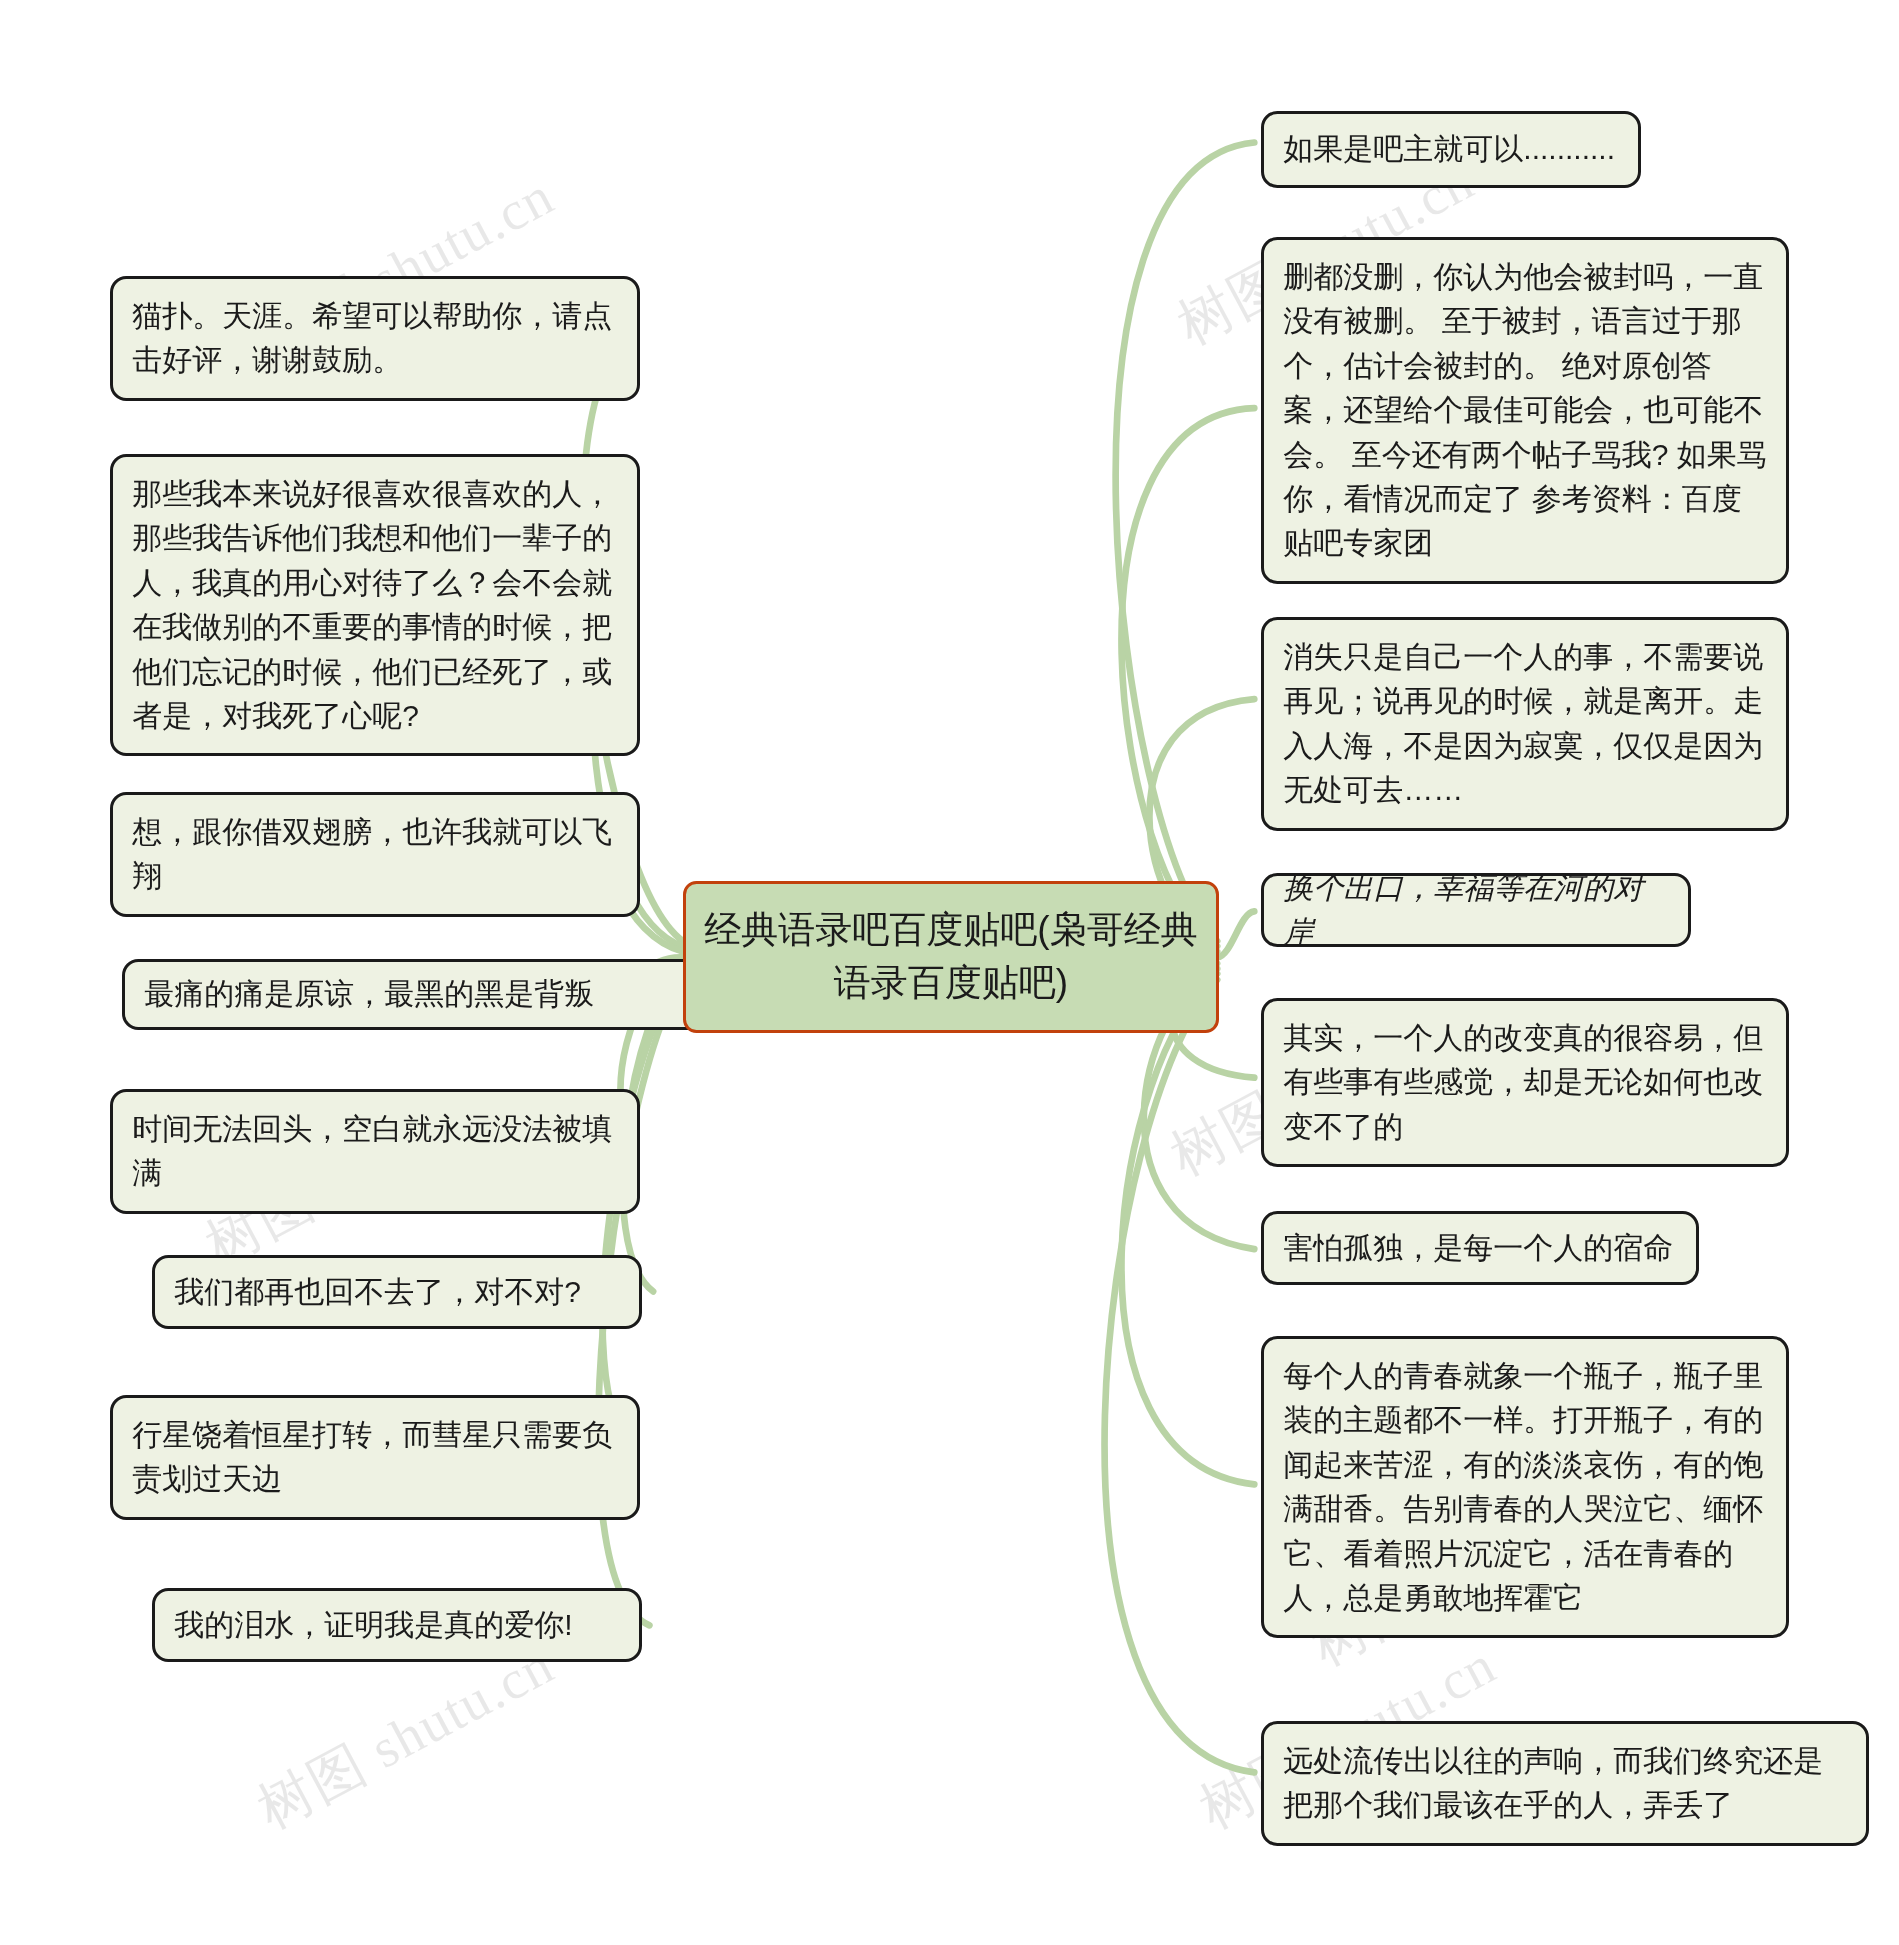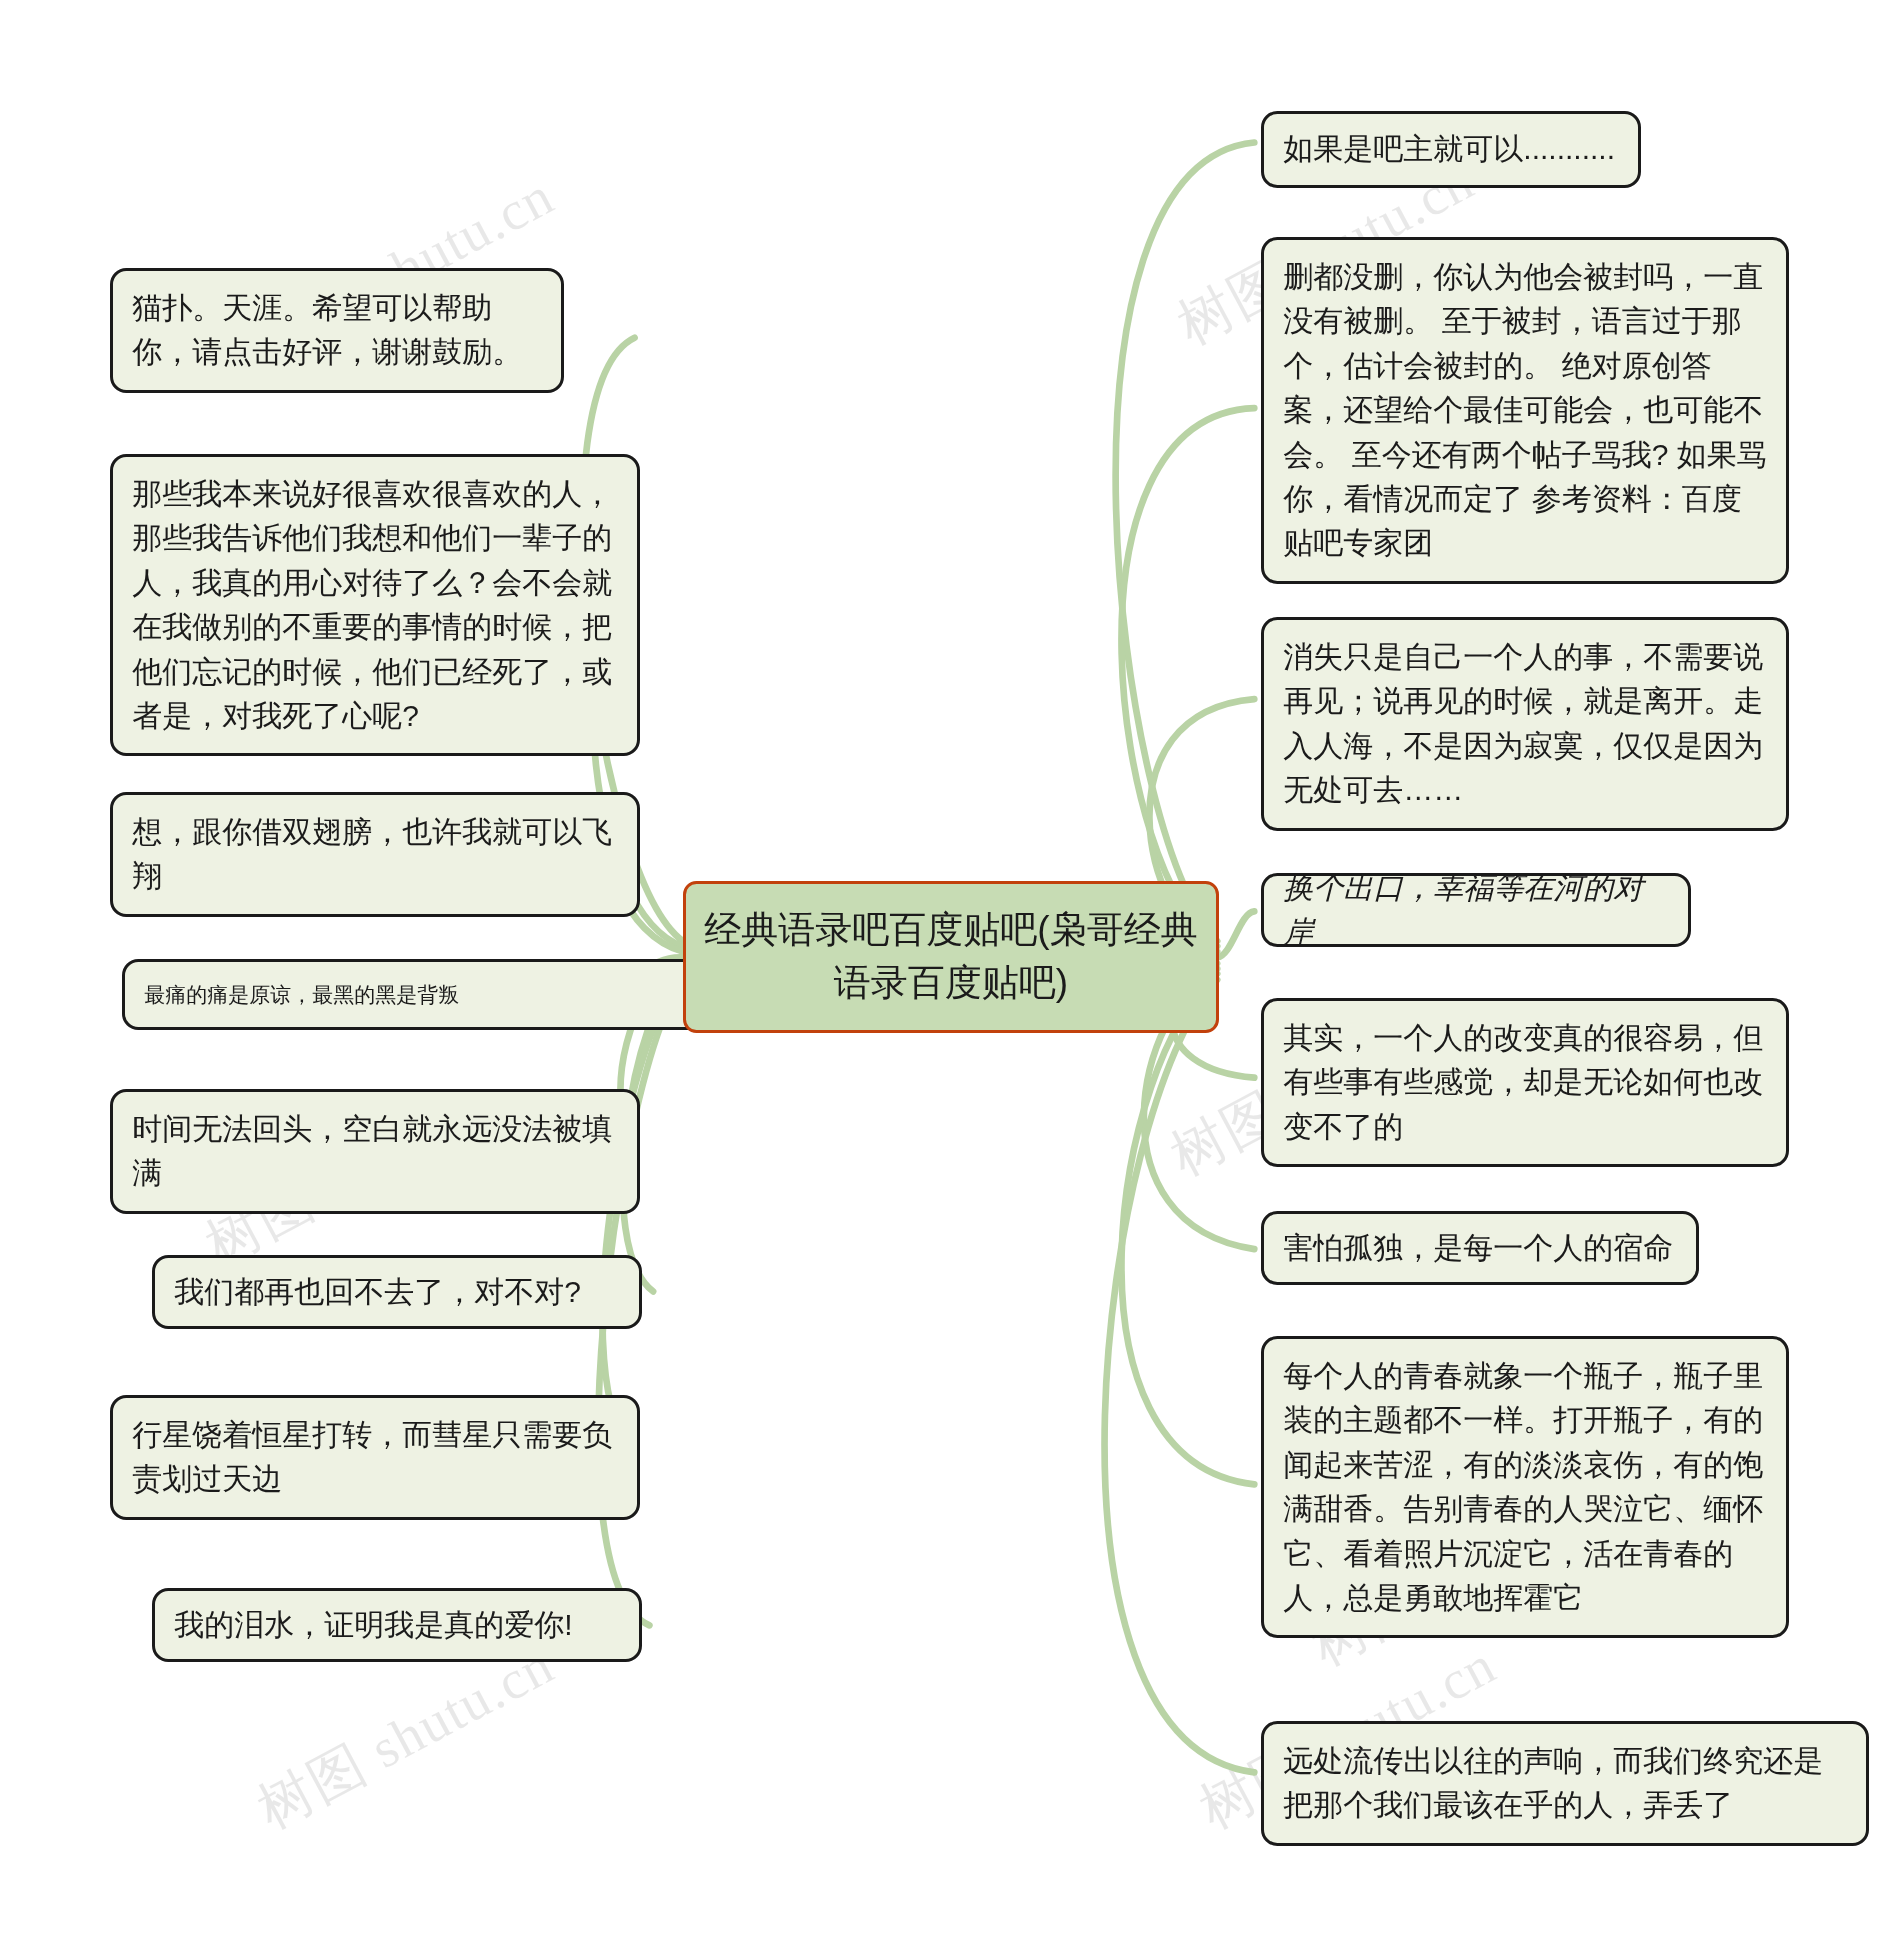--- a/index.html
+++ b/index.html
@@ -97,27 +97,27 @@
       <path d="M1640,1275 C1500,1180 1420,560 1690,550"></path>
       <path d="M1640,1282 C1540,1240 1480,960 1690,942"></path>
       <path d="M1640,1290 C1660,1288 1670,1230 1690,1228"></path>
       <path d="M1640,1298 C1560,1320 1540,1440 1690,1452"></path>
       <path d="M1640,1305 C1530,1360 1470,1650 1690,1683"></path>
       <path d="M1640,1312 C1500,1430 1420,1970 1690,2000"></path>
       <path d="M1640,1320 C1480,1500 1380,2350 1690,2388"></path>
     </g>
   </svg>
 
-  <div class="node" style="left:110px;top:268px;width:454px;">猫扑。天涯。希望可以帮助你，请点击好评，谢谢鼓励。</div>
+  <div class="node" style="left:110px;top:276px;width:530px;">猫扑。天涯。希望可以帮助你，请点击好评，谢谢鼓励。</div>
 
   <div class="node" style="left:110px;top:454px;width:530px;">那些我本来说好很喜欢很喜欢的人，那些我告诉他们我想和他们一辈子的人，我真的用心对待了么？会不会就在我做别的不重要的事情的时候，把他们忘记的时候，他们已经死了，或者是，对我死了心呢?</div>
 
   <div class="node" style="left:110px;top:792px;width:530px;">想，跟你借双翅膀，也许我就可以飞翔</div>
 
-  <div class="node single" style="left:122px;top:959px;width:623px;height:71px;font-size:21px;">最痛的痛是原谅，最黑的黑是背叛</div>
+  <div class="node single" style="left:122px;top:959px;width:623px;height:71px;font-size:30px;">最痛的痛是原谅，最黑的黑是背叛</div>
 
   <div class="node" style="left:110px;top:1089px;width:530px;">时间无法回头，空白就永远没法被填满</div>
 
   <div class="node single" style="left:152px;top:1255px;width:490px;height:74px;">我们都再也回不去了，对不对?</div>
 
   <div class="node" style="left:110px;top:1395px;width:530px;">行星饶着恒星打转，而彗星只需要负责划过天边</div>
 
   <div class="node single" style="left:152px;top:1588px;width:490px;height:74px;">我的泪水，证明我是真的爱你!</div>
 
   <div class="central" style="left:683px;top:881px;width:536px;height:152px;">经典语录吧百度贴吧(枭哥经典语录百度贴吧)</div>

